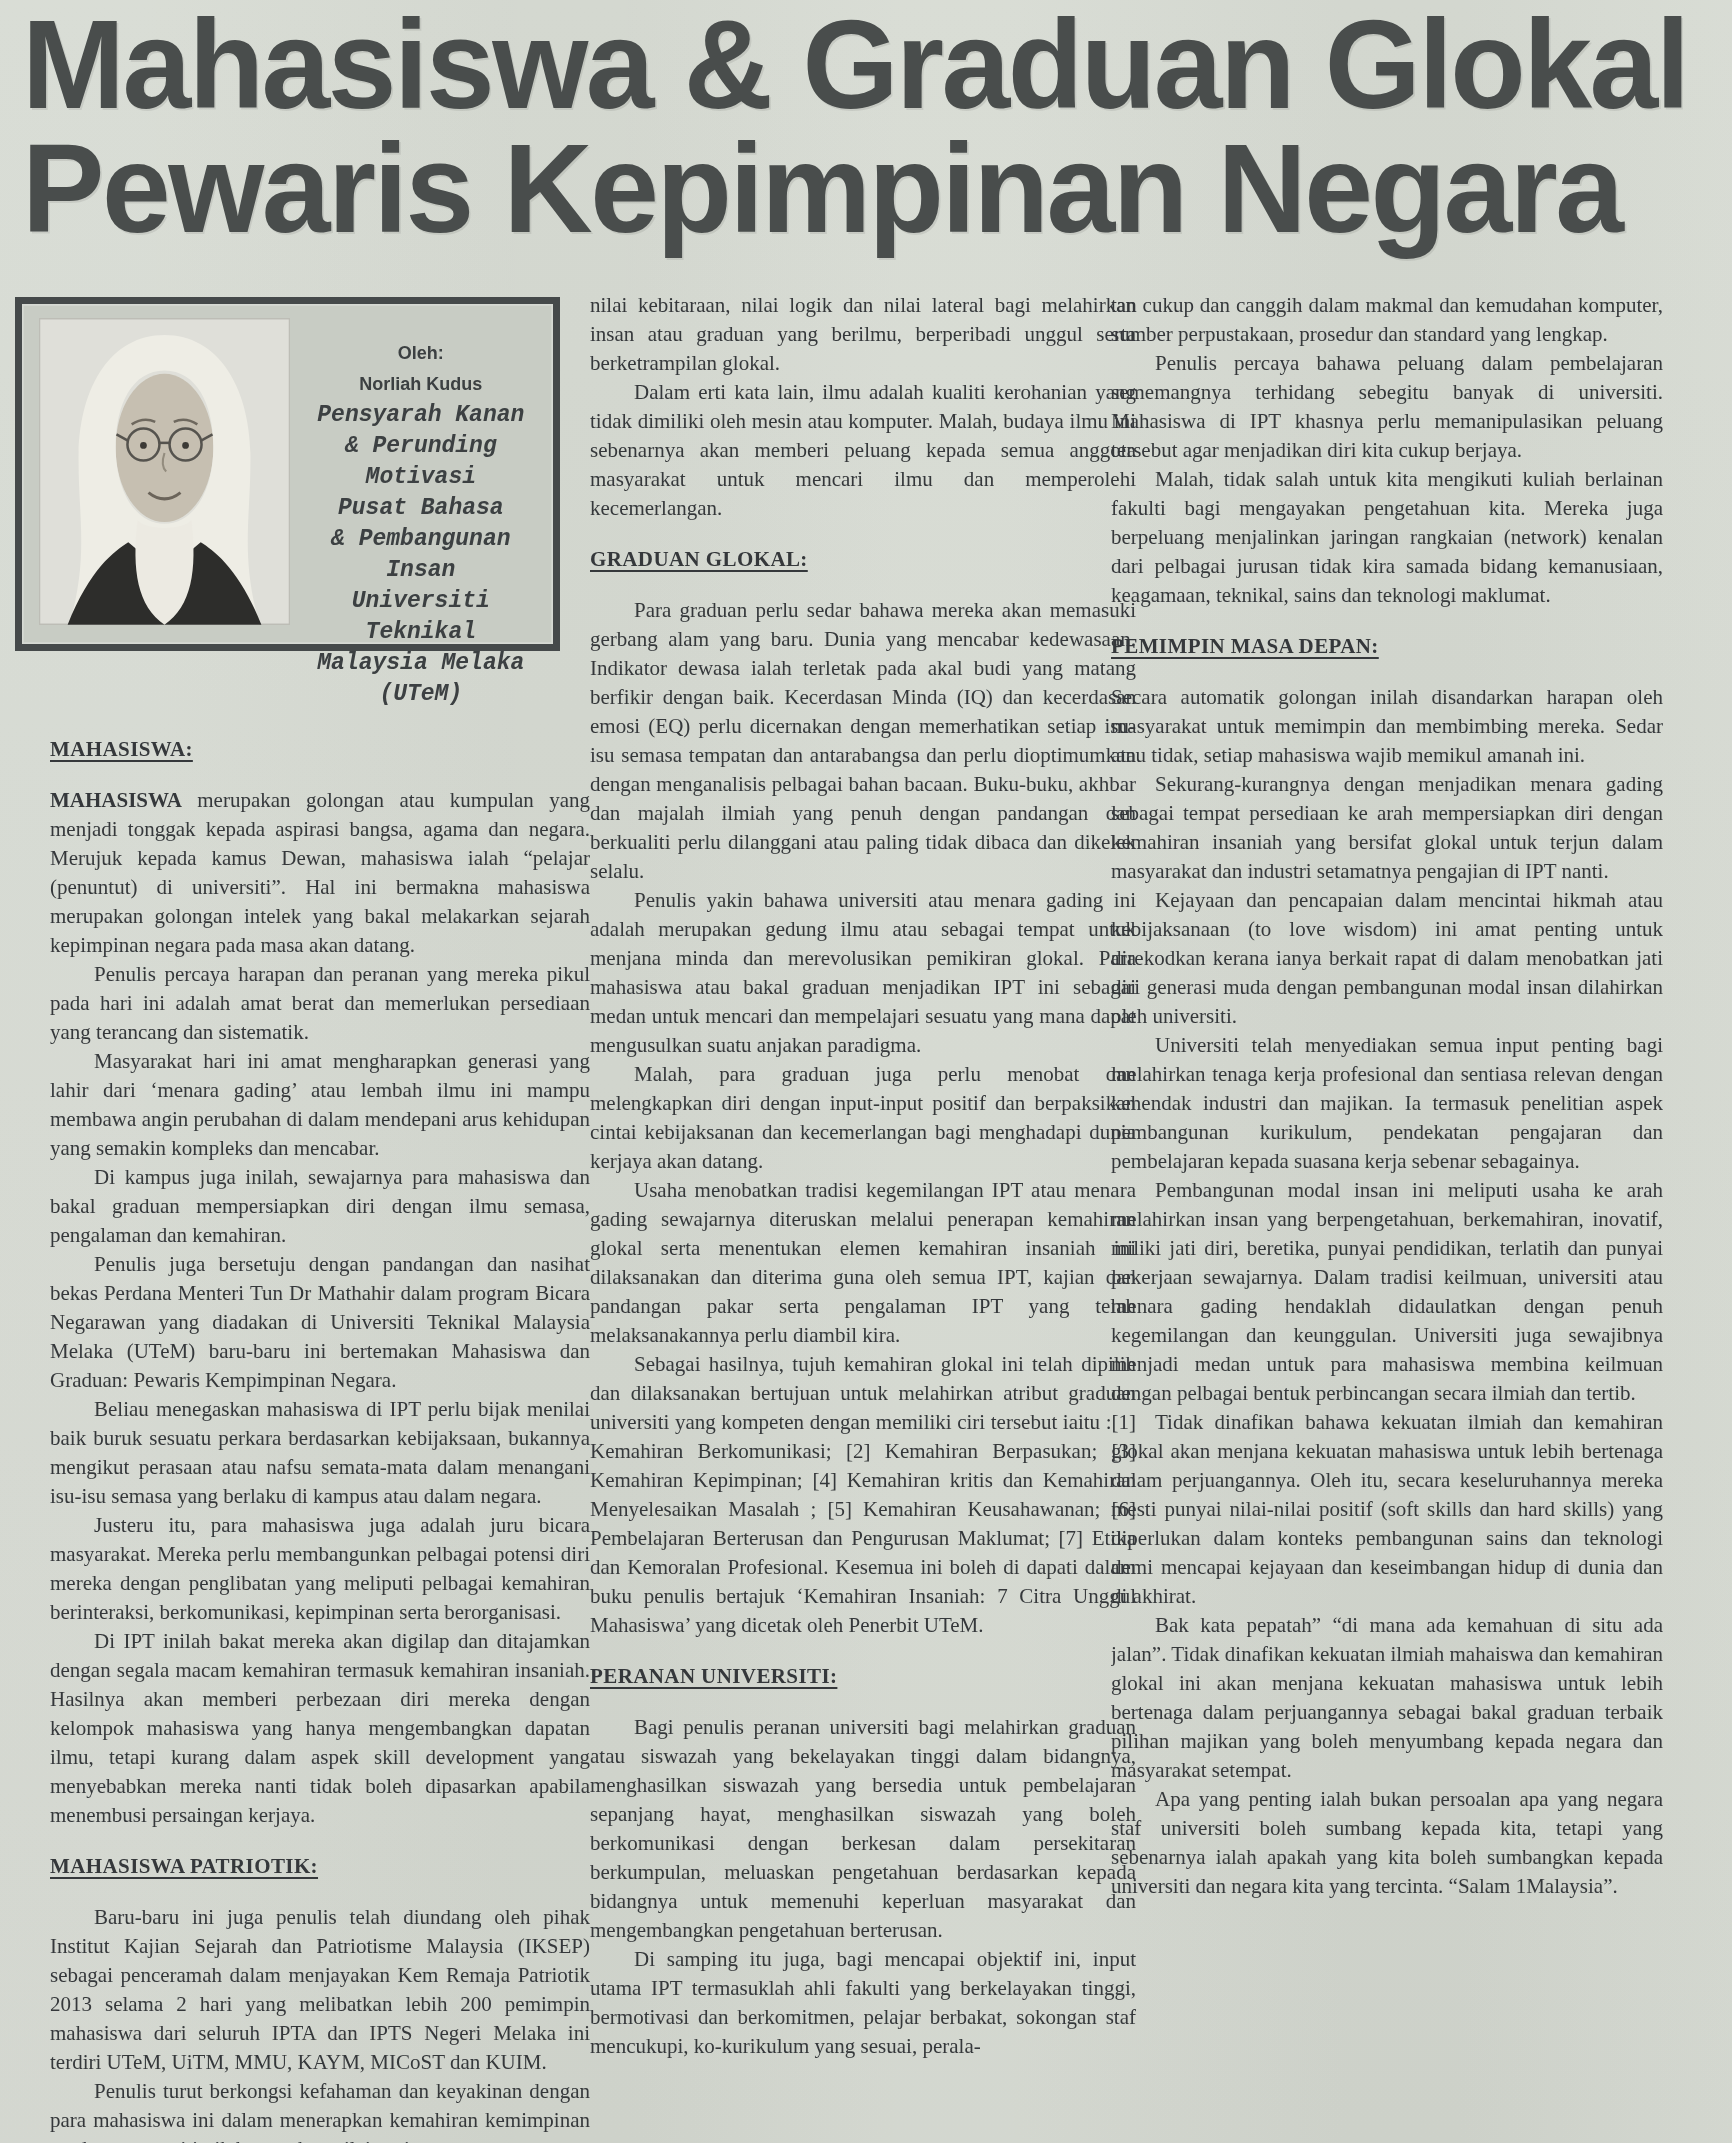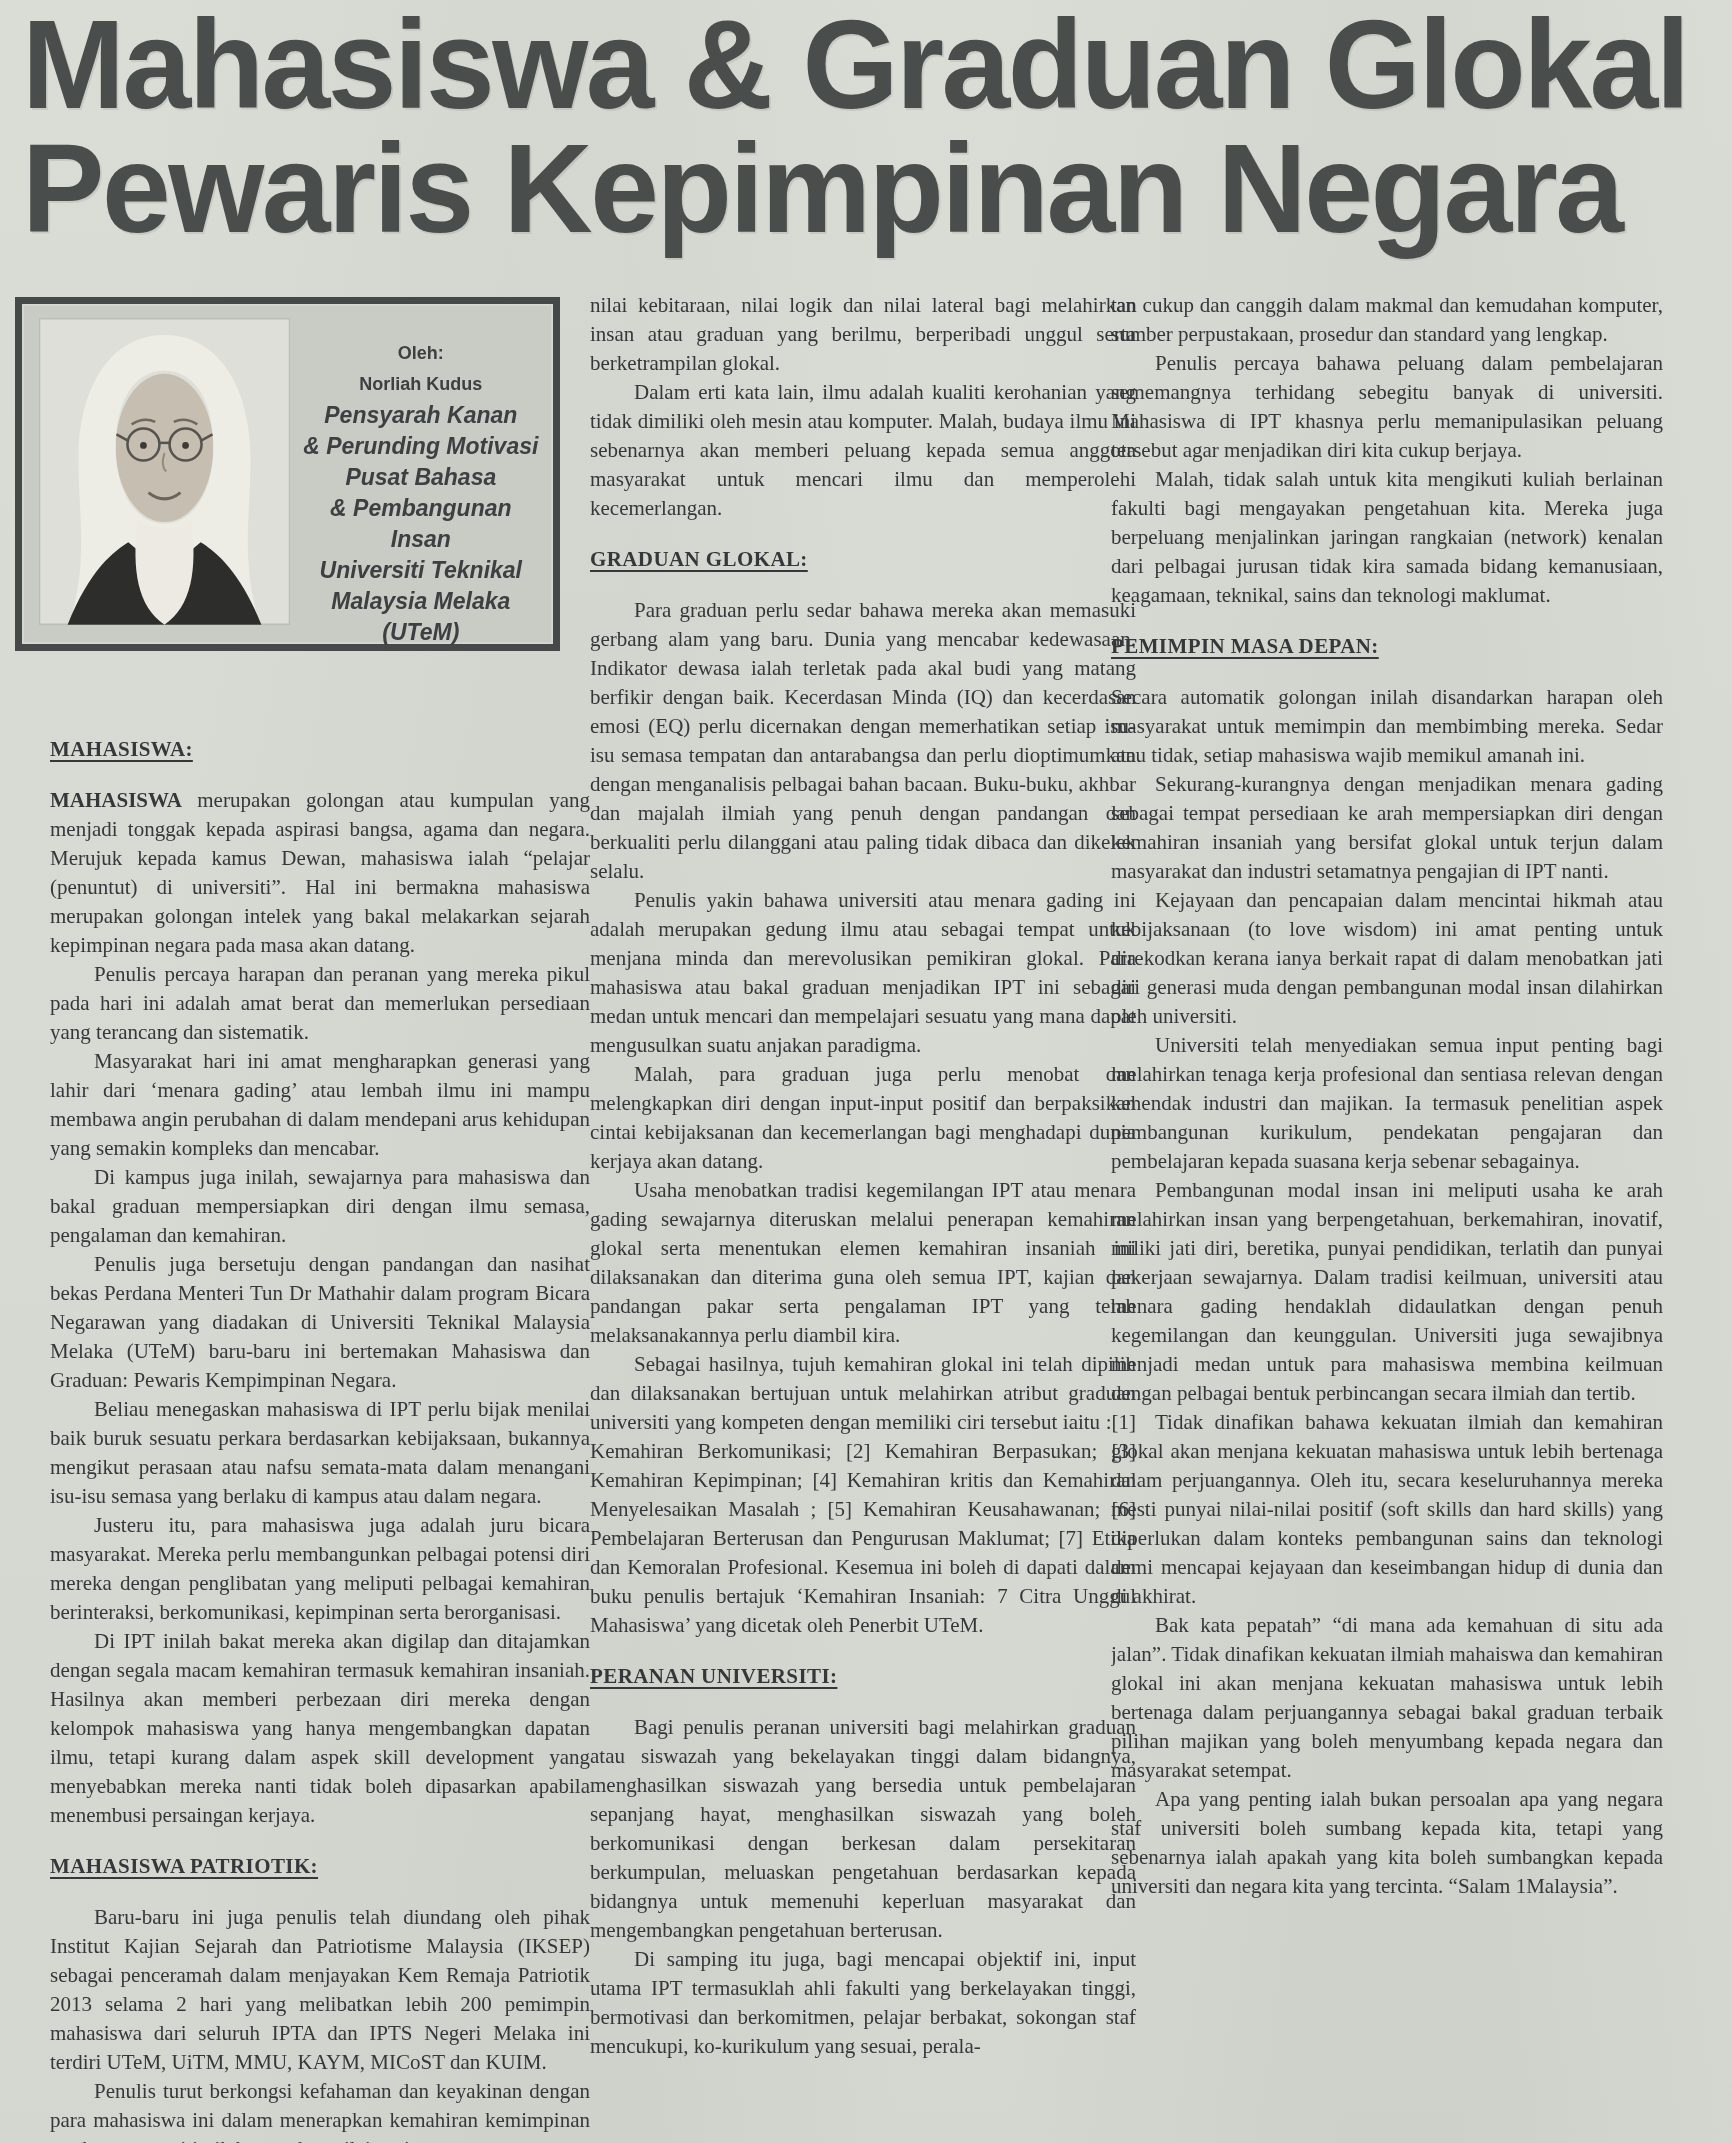--- a/index.html
+++ b/index.html
@@ -43,21 +43,21 @@
     position:absolute;left:275px;right:8.4px;top:34px;
     text-align:center;
     color:#3c4042;
   }
   .blk.by-bold{
     font-family:"Liberation Sans",sans-serif;
     font-weight:700;font-style:normal;
     font-size:18px;line-height:31px;
   }
   .blk.by-italic{
-    font-family:Liberation Sans, sans-serif;
+    font-family:Liberation Mono, monospace;
     font-weight:700;font-style:italic;
     font-size:23px;line-height:31px;
   }
   
   .col{
     position:absolute;
     font-size:21px;line-height:29px;
     text-align:justify;
     overflow:hidden;
   }

